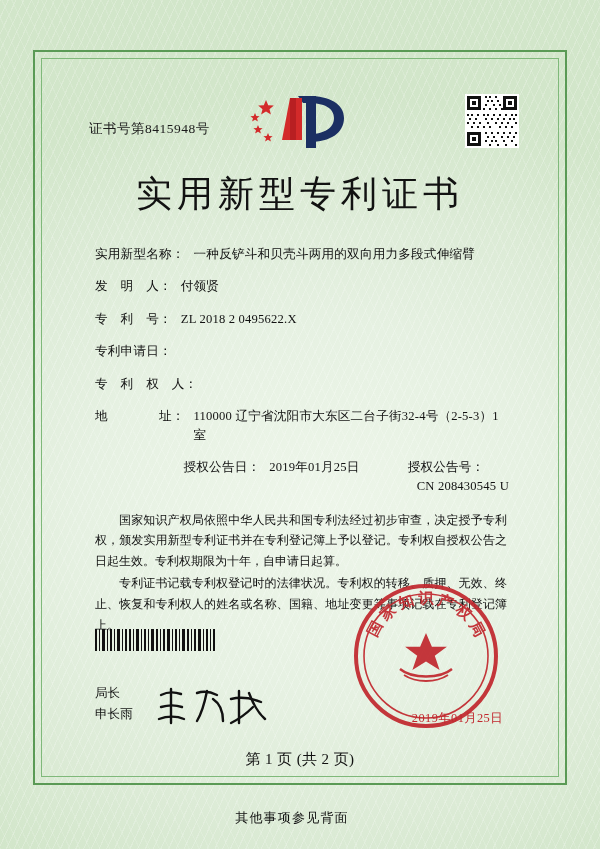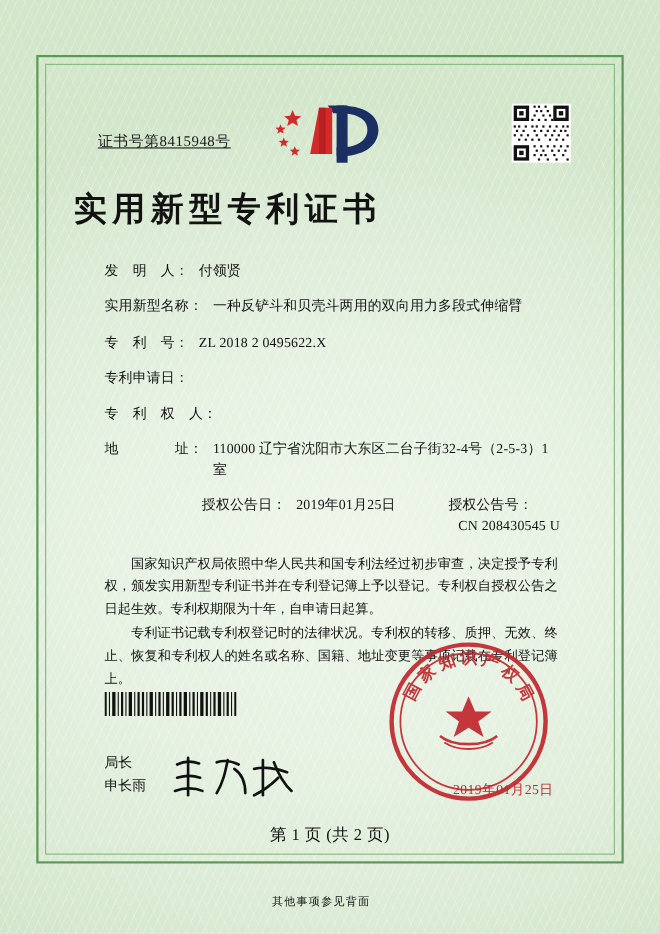--- a/index.html
+++ b/index.html
@@ -47,38 +47,37 @@
   .header {
     position: relative;
     height: 78px;
   }
   .cert-no {
     position: absolute; left: 22px; top: 40px;
     font-family: "Liberation Serif", serif;
     font-size: 13.5px; color: #1b1b1b;
     letter-spacing: .5px;
     white-space: nowrap;
-    text-decoration: underline;
   }
   .logo {
     position: absolute; left: 50%; top: 10px;
     transform: translateX(-50%);
     width: 108px; height: 62px;
   }
   .qr {
     position: absolute; right: 14px; top: 14px;
     width: 54px; height: 54px;
   }
 
   
   .title {
-    text-align: left;
-    font-family: "Liberation Serif", serif;
-    font-weight: bold;
-    font-size: 30px;
+    text-align: center;
+    font-family: "Liberation Serif", serif;
+    font-weight: normal;
+    font-size: 36px;
     letter-spacing: 5px;
     color: #121212;
     margin: 12px 0 26px 0;
   }
 
   
   .fields { padding: 0 24px 0 28px; }
   .row {
     display: flex;
     align-items: flex-start;
@@ -160,21 +159,21 @@
     font-size: 15px;
     color: #111;
     letter-spacing: .4px;
   }
   
   .footnote {
     position: absolute;
     left: 0; right: 16px; bottom: 22px;
     text-align: center;
     font-family: "Liberation Serif", serif;
-    font-size: 10px;
+    font-size: 13px;
     color: #111;
     letter-spacing: 1.2px;
   }
 </style>
 </head>
 <body>
 
 <div id="page">
 
   <div class="border-outer"></div>
@@ -285,27 +284,27 @@
           </g>
         </svg>
       </div>
     </div>
 
     <div class="title">实用新型专利证书</div>
 
     <div class="fields">
 
       <div class="row">
+        <span class="lbl">实用新型名称：</span>
+        <span class="val">一种反铲斗和贝壳斗两用的双向用力多段式伸缩臂</span>
+      </div>
+
+      <div class="row">
         <span class="lbl">发　明　人：</span>
         <span class="val">付领贤</span>
-      </div>
-
-      <div class="row">
-        <span class="lbl">实用新型名称：</span>
-        <span class="val">一种反铲斗和贝壳斗两用的双向用力多段式伸缩臂</span>
       </div>
 
       <div class="row">
         <span class="lbl">专　利　号：</span>
         <span class="val">ZL 2018 2 0495622.X</span>
       </div>
 
       <div class="row">
         <span class="lbl">专利申请日：</span>
       </div>

